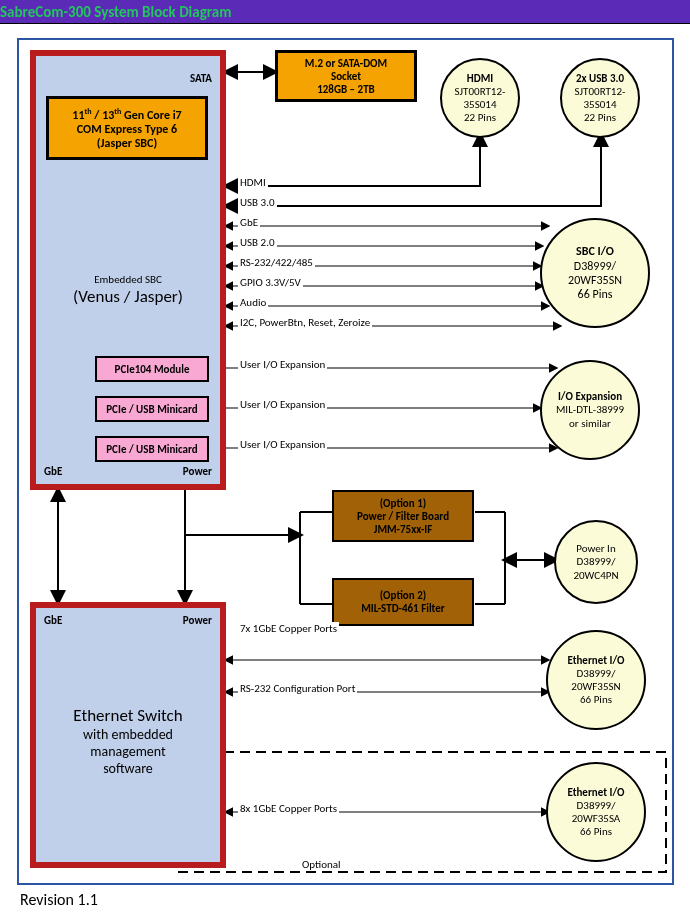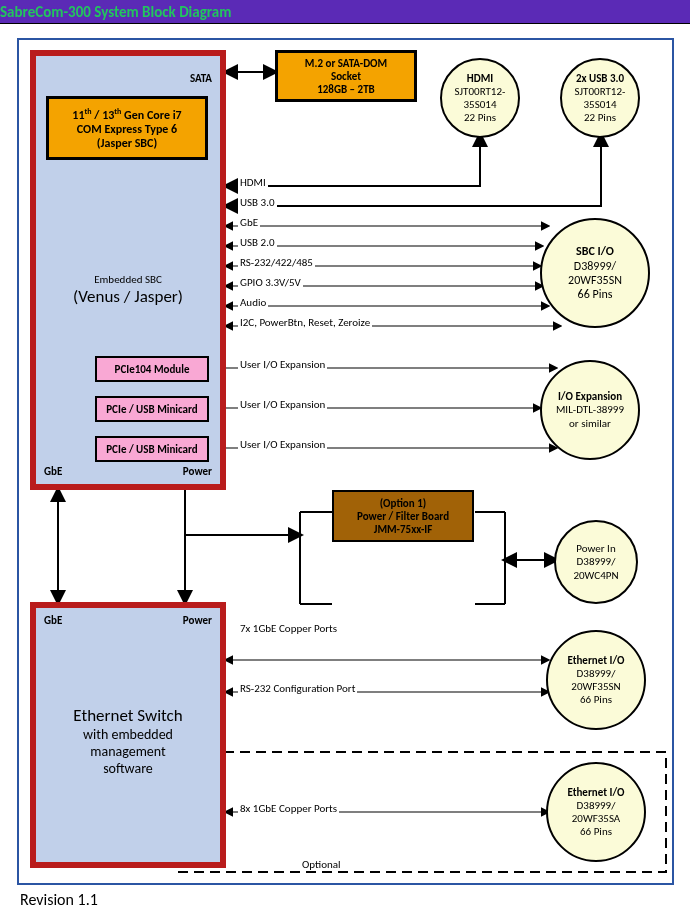--- a/index.html
+++ b/index.html
@@ -130,20 +130,24 @@
     <div class="bold">I/O Expansion</div>
     <div>MIL-DTL-38999</div>
     <div>or similar</div>
   </div>
 
   <div class="block orange-thin" style="left:332px;top:490px;width:142px;height:52px;font-size:11px">
     <div>(Option 1)</div>
     <div>Power / Filter Board</div>
     <div>JMM-75xx-IF</div>
   </div>
+  <div class="block orange-thin" style="left:332px;top:578px;width:142px;height:48px;font-size:11px">
+    <div>(Option 2)</div>
+    <div>MIL-STD-461 Filter</div>
+  </div>
 
   <div class="circle" style="left:554px;top:520px;width:84px;height:84px">
     <div class="bold" style="font-weight:normal">Power In</div>
     <div>D38999/</div>
     <div>20WC4PN</div>
   </div>
 
   <div class="block blue" style="left:30px;top:602px;width:196px;height:266px">
     <div class="labelc" style="left:8px;top:6px;font-weight:bold">GbE</div>
     <div class="labelc" style="right:8px;top:6px;font-weight:bold">Power</div>

